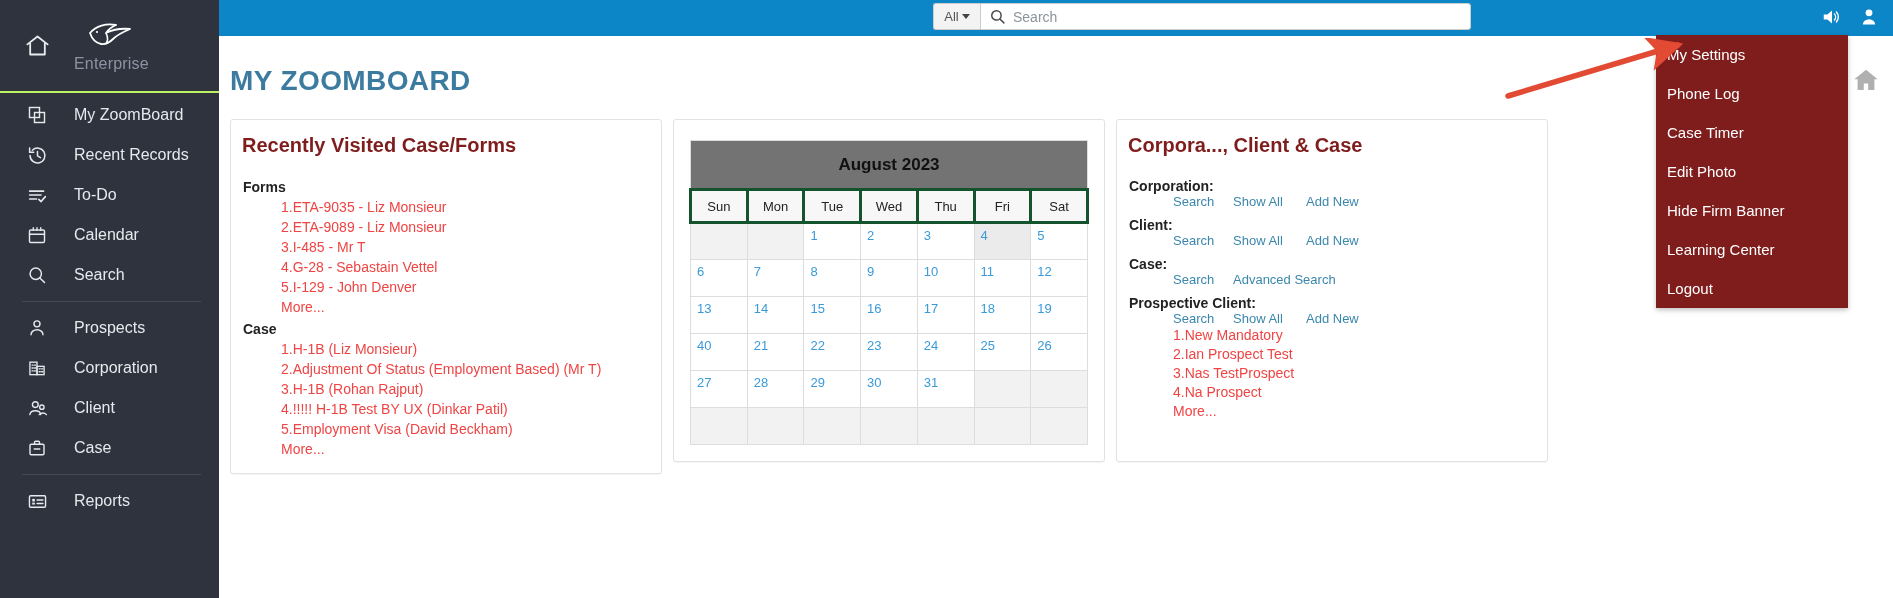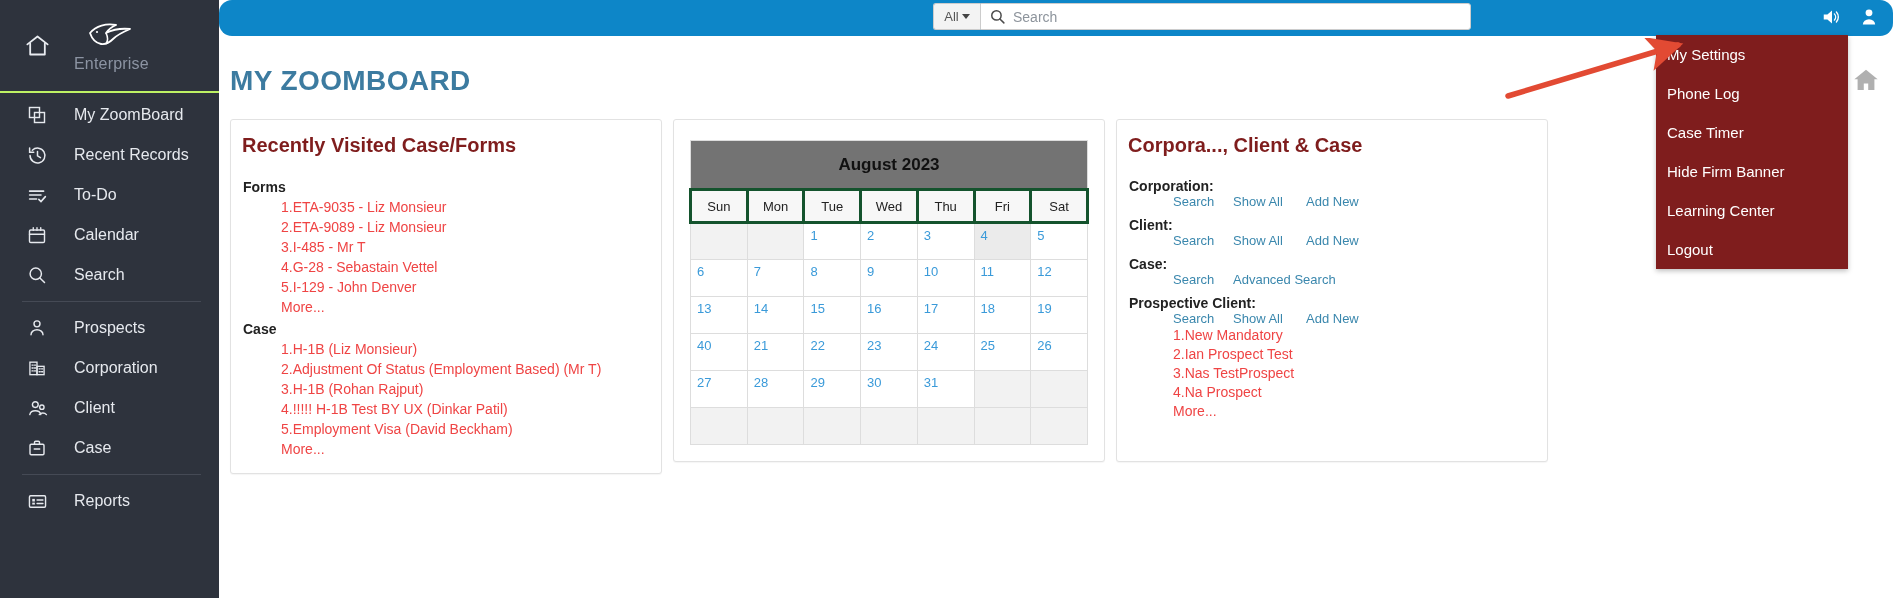--- a/index.html
+++ b/index.html
@@ -42,21 +42,20 @@
   .nav-sep { height: 1px; background: #454a55; margin: 6px 18px 6px 22px; }
 
   
   .main { flex: 1; height: 598px; position: relative; background: #ffffff; }
 
   .topbar {
     height: 36px;
     background: #0d86c8;
     display: flex; align-items: center;
     position: relative;
-    border-radius: 13px;
   }
   .searchwrap {
     position: absolute; left: 714px; top: 3px;
     display: flex; align-items: center;
     height: 27px;
   }
   .scope {
     width: 47px; height: 27px;
     background: #f3f3f3;
     border: 1px solid #ccc; border-right: none;
@@ -514,20 +513,21 @@
           </div>
         </section>
 
       </div>
     </div>
 
     <div class="dropdown">
       <div class="dd-item">My Settings</div>
       <div class="dd-item">Phone Log</div>
       <div class="dd-item">Case Timer</div>
+      <div class="dd-item">Edit Photo</div>
       <div class="dd-item">Hide Firm Banner</div>
       <div class="dd-item">Learning Center</div>
       <div class="dd-item">Logout</div>
     </div>
 
   </div>
 
   <svg class="arrow-svg" width="190" height="66" viewBox="0 0 190 66">
     <defs>
       <marker id="ah" markerWidth="7" markerHeight="7" refX="5.6" refY="3.2" orient="auto">

